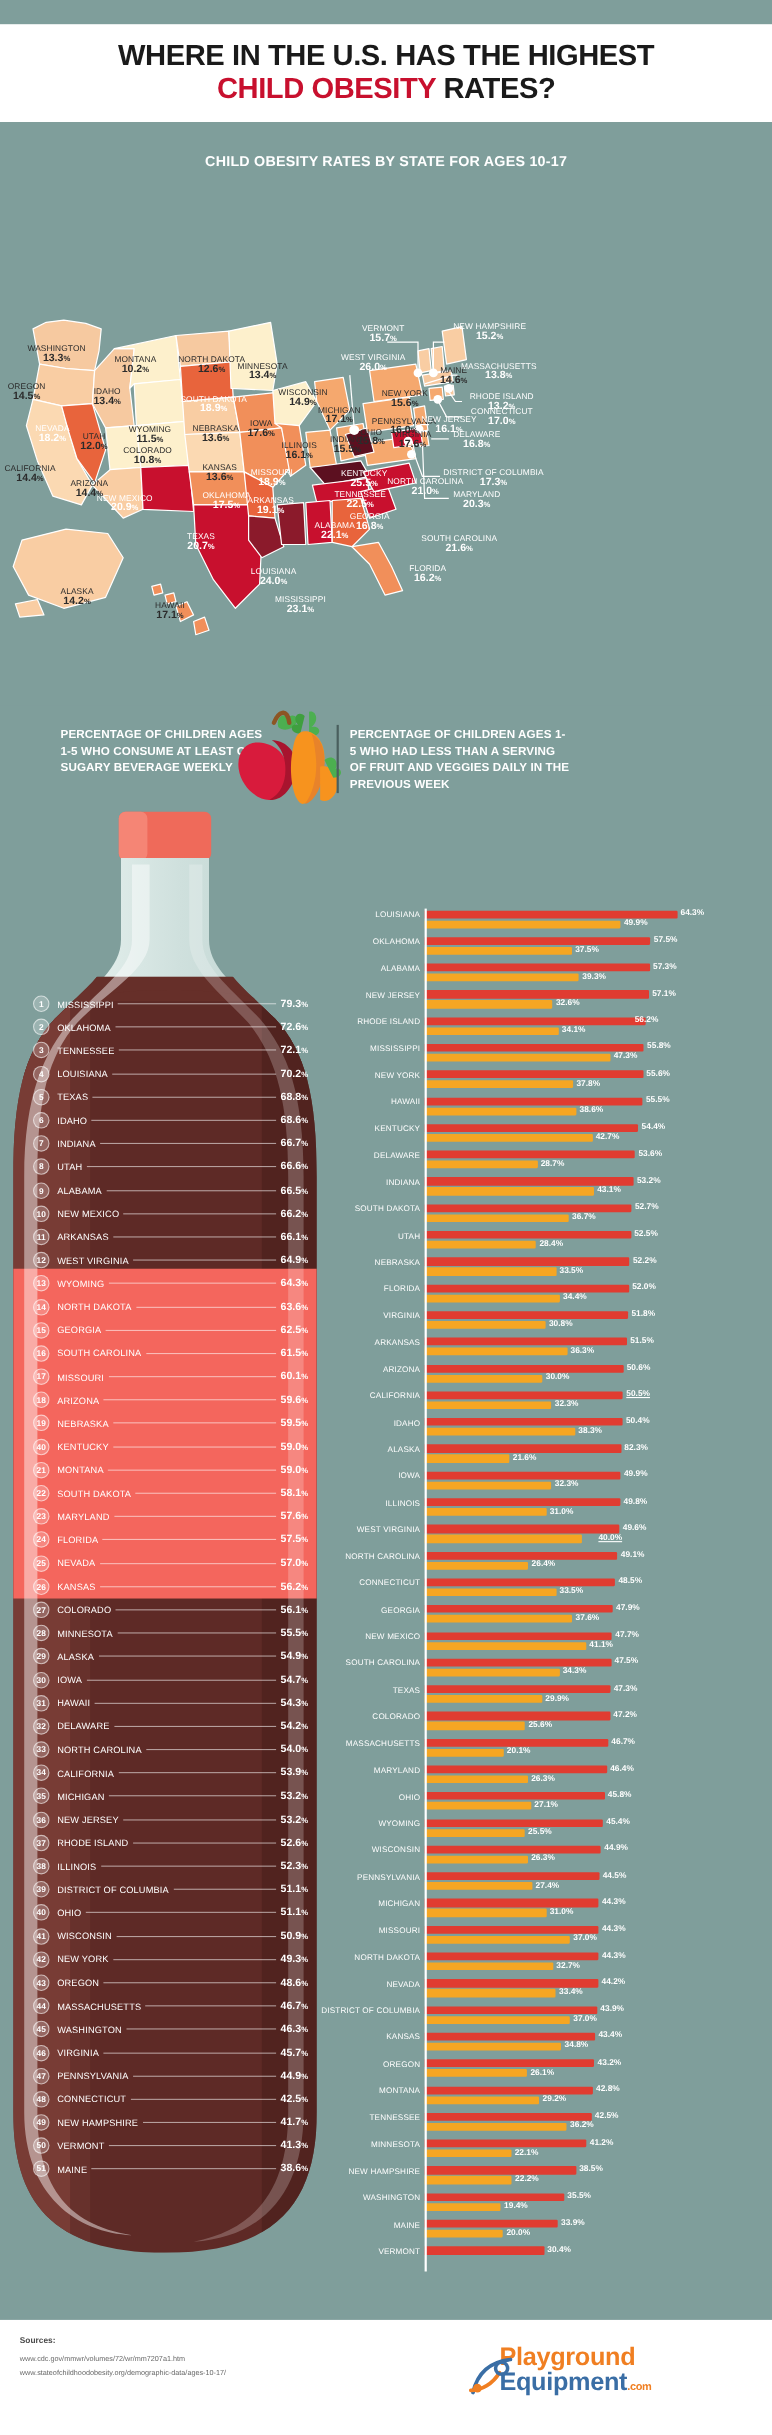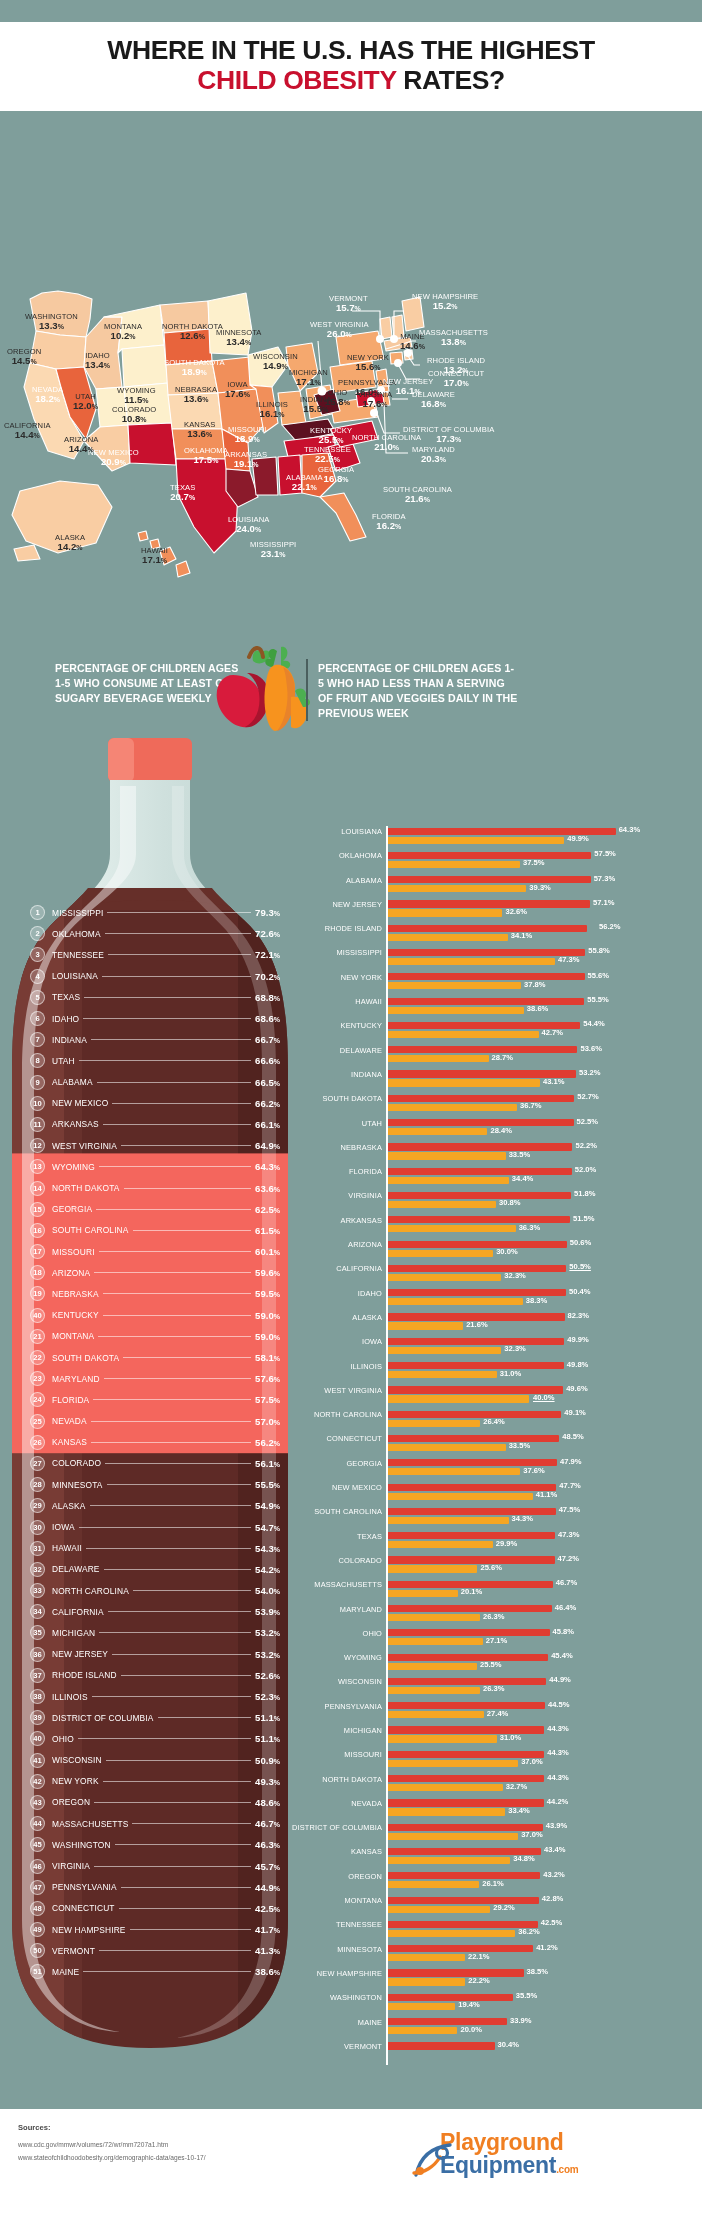--- a/index.html
+++ b/index.html
@@ -78,40 +78,41 @@
   .bval.top { top:-1px; }
   .bval.bot { top:8px; }
   .axis { position:absolute; left:68px; top:0; width:1.5px; background:#fff; }
   
   .footer {
     position:absolute; left:0; bottom:0; width:702px; height:105px;
     background:#ffffff; padding:14px 18px;
   }
   .src-title { font-size:7.6px; color:#4a4a4a; font-weight:bold; margin-bottom:7px; }
   .src { font-size:6.6px; color:#6a6a6a; line-height:1.9; }
-  .logo { position:absolute; right:32px; top:22px; width:230px; height:62px; }
+  .logo { position:absolute; right:18px; top:22px; width:230px; height:62px; }
   .logo .l1 { font-size:23px; font-weight:bold; color:#f07f22; line-height:1.0; letter-spacing:-0.3px; }
   .logo .l2 { font-size:23px; font-weight:bold; color:#3a6ea5; line-height:1.0; letter-spacing:-0.3px; }
   .logo .l2 .dotcom { font-size:10px; color:#f07f22; }
   .logo-mark { position:absolute; left:-30px; top:8px; width:46px; height:42px; }
 </style>
 </head>
 <body>
 
 <div class="topbar"></div>
 
 <div class="header">
   <h1>
     <span>WHERE IN THE U.S. HAS THE HIGHEST</span><br>
     <span class="accent">CHILD OBESITY</span>
     <span>RATES?</span>
   </h1>
 </div>
 
 <div class="map-section">
+  <div class="map-title">CHILD OBESITY RATES BY STATE FOR AGES 10-17</div>
   <div class="map-wrap">
     <svg class="map-svg" viewBox="0 0 702 500">
       <g stroke="#fff" stroke-width="1.1" stroke-linejoin="round">
         <path d="M30 158 L42 152 L58 150 L78 153 L92 158 L90 178 L86 196 L60 194 L36 190 Z" fill="#f6c9a0"></path>
         <path d="M36 190 L60 194 L86 196 L84 226 L56 228 L30 222 Z" fill="#f9cda3"></path>
         <path d="M30 222 L56 228 L62 250 L70 276 L84 300 L74 318 L48 310 L34 278 L24 246 Z" fill="#fbd9b2"></path>
         <path d="M56 228 L84 226 L96 268 L86 298 L70 276 L62 250 Z" fill="#e8643c"></path>
         <path d="M86 196 L104 176 L122 176 L118 212 L122 246 L96 248 L84 226 Z" fill="#f6c9a0"></path>
         <path d="M104 176 L160 164 L164 204 L122 208 L118 212 L122 176 Z" fill="#fdf0cc"></path>
         <path d="M122 208 L164 204 L168 242 L124 246 Z" fill="#fdf0cc"></path>
@@ -797,21 +798,21 @@
         <div class="bar top" style="width: 203.929px;"></div>
         <div class="bval top" style="left: 206.929px;">57.1%</div>
         <div class="bar bot" style="width: 116.429px;"></div>
         <div class="bval bot" style="left: 119.429px;">32.6%</div>
       </div>
     </div>
     <div class="brow">
       <div class="blabel">RHODE ISLAND</div>
       <div class="bars-inner">
         <div class="bar top" style="width: 200.714px;"></div>
-        <div class="bval top" style="left: 213px;">56.2%</div>
+        <div class="bval top" style="left: 191px;">56.2%</div>
         <div class="bar bot" style="width: 121.786px;"></div>
         <div class="bval bot" style="left: 124.786px;">34.1%</div>
       </div>
     </div>
     <div class="brow">
       <div class="blabel">MISSISSIPPI</div>
       <div class="bars-inner">
         <div class="bar top" style="width: 199.286px;"></div>
         <div class="bval top" style="left: 202.286px;">55.8%</div>
         <div class="bar bot" style="width: 168.929px;"></div>
@@ -970,21 +971,21 @@
         <div class="bar bot" style="width: 110.714px;"></div>
         <div class="bval bot" style="left: 113.714px;">31.0%</div>
       </div>
     </div>
     <div class="brow">
       <div class="blabel">WEST VIRGINIA</div>
       <div class="bars-inner">
         <div class="bar top" style="width: 177.143px;"></div>
         <div class="bval top" style="left: 180.143px;">49.6%</div>
         <div class="bar bot" style="width: 142.857px;"></div>
-        <div class="bval bot" style="left: 147px; text-decoration: underline;">40.0%</div>
+        <div class="bval bot" style="left: 158px; text-decoration: underline;">40.0%</div>
       </div>
     </div>
     <div class="brow">
       <div class="blabel">NORTH CAROLINA</div>
       <div class="bars-inner">
         <div class="bar top" style="width: 175.357px;"></div>
         <div class="bval top" style="left: 178.357px;">49.1%</div>
         <div class="bar bot" style="width: 94.2857px;"></div>
         <div class="bval bot" style="left: 97.2857px;">26.4%</div>
       </div>

